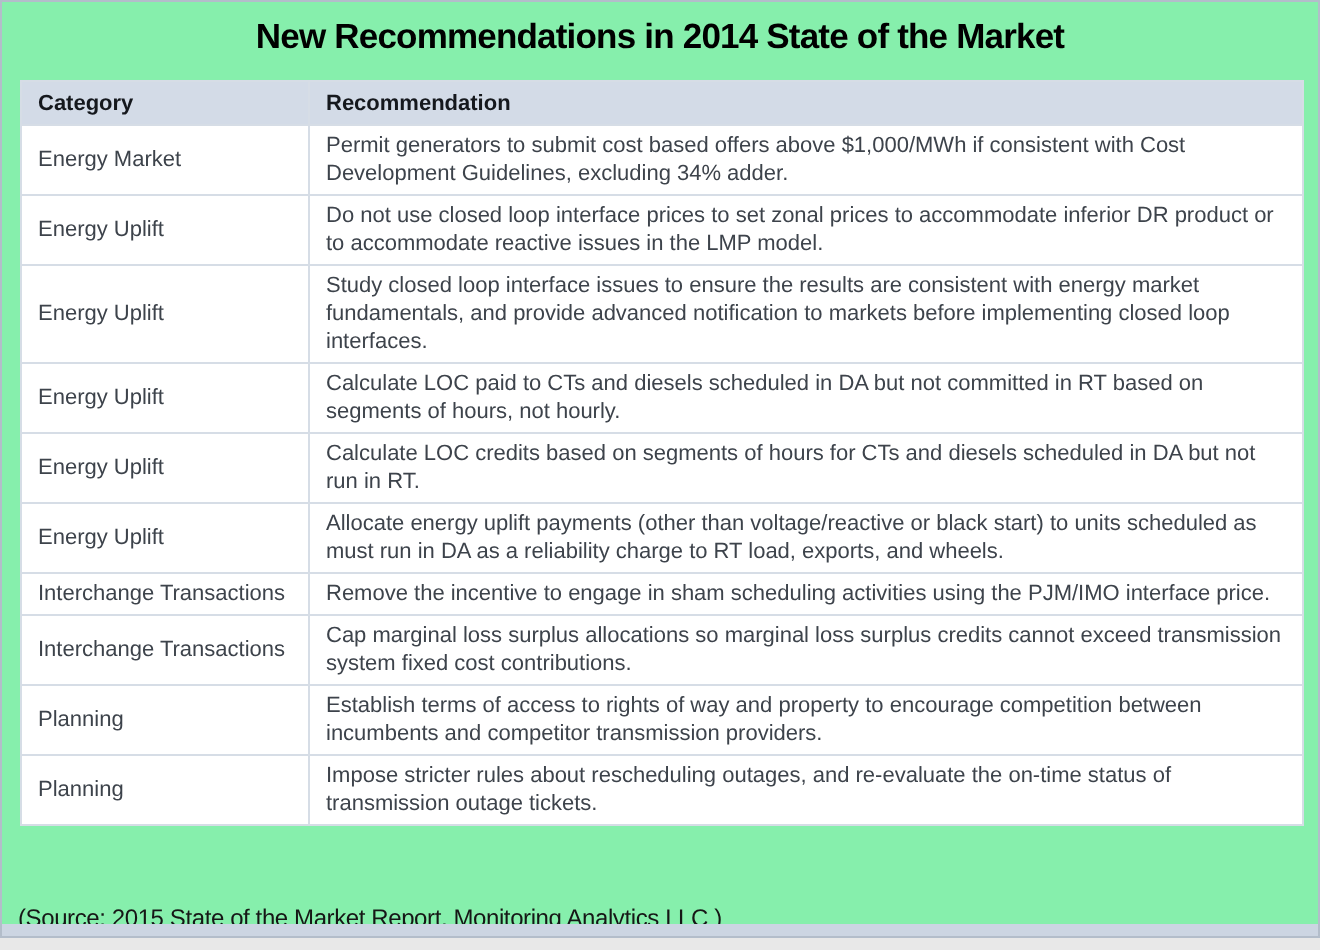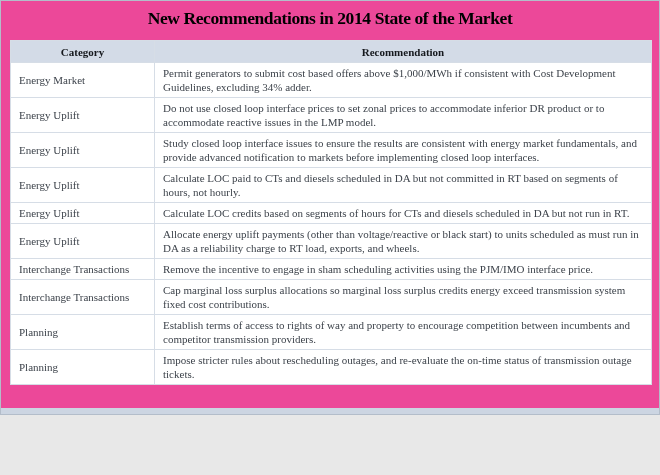--- a/index.html
+++ b/index.html
@@ -1,24 +1,24 @@
 <!DOCTYPE html>
 <html><head>
 <meta charset="utf-8">
 <style>
   html, body { margin: 0; padding: 0; background: #e8e8e8; }
   .page {
     position: relative;
     width: 660px;
-    height: 415px;
+    height: 469px;
     box-sizing: border-box;
-    background: #ec4899;
+    background: #86efac;
     border: 1px solid #b3bdca;
     overflow: hidden;
-    font-family: Liberation Serif, serif;
+    font-family: Liberation Sans, sans-serif;
   }
   .title {
     position: absolute;
     top: 7px;
     left: 0;
     right: 0;
     text-align: center;
     font-size: 17.5px;
     font-weight: bold;
     letter-spacing: -0.4px;
@@ -33,21 +33,21 @@
     table-layout: fixed;
   }
   .rec-table th, .rec-table td {
     border: 1px solid #d6dde6;
   }
   .rec-table th {
     background: #d3dbe7;
     font-size: 11px;
     font-weight: bold;
     color: #15181d;
-    text-align: center;
+    text-align: left;
     padding: 4px 8px;
     height: 13px;
   }
   .rec-table td {
     font-size: 11px;
     line-height: 14px;
     color: #3d434b;
     padding: 3px 8px;
     vertical-align: middle;
     background: #ffffff;
@@ -114,21 +114,21 @@
         <tr>
           <td class="cat">Energy Uplift</td>
           <td>Allocate energy uplift payments (other than voltage/reactive or black start) to units scheduled as must run in DA as a reliability charge to RT load, exports, and wheels.</td>
         </tr>
         <tr>
           <td class="cat">Interchange Transactions</td>
           <td>Remove the incentive to engage in sham scheduling activities using the PJM/IMO interface price.</td>
         </tr>
         <tr>
           <td class="cat">Interchange Transactions</td>
-          <td>Cap marginal loss surplus allocations so marginal loss surplus credits energy exceed transmission system fixed cost contributions.</td>
+          <td>Cap marginal loss surplus allocations so marginal loss surplus credits cannot exceed transmission system fixed cost contributions.</td>
         </tr>
         <tr>
           <td class="cat">Planning</td>
           <td>Establish terms of access to rights of way and property to encourage competition between incumbents and competitor transmission providers.</td>
         </tr>
         <tr>
           <td class="cat">Planning</td>
           <td>Impose stricter rules about rescheduling outages, and re-evaluate the on-time status of transmission outage tickets.</td>
         </tr>
       </tbody>

